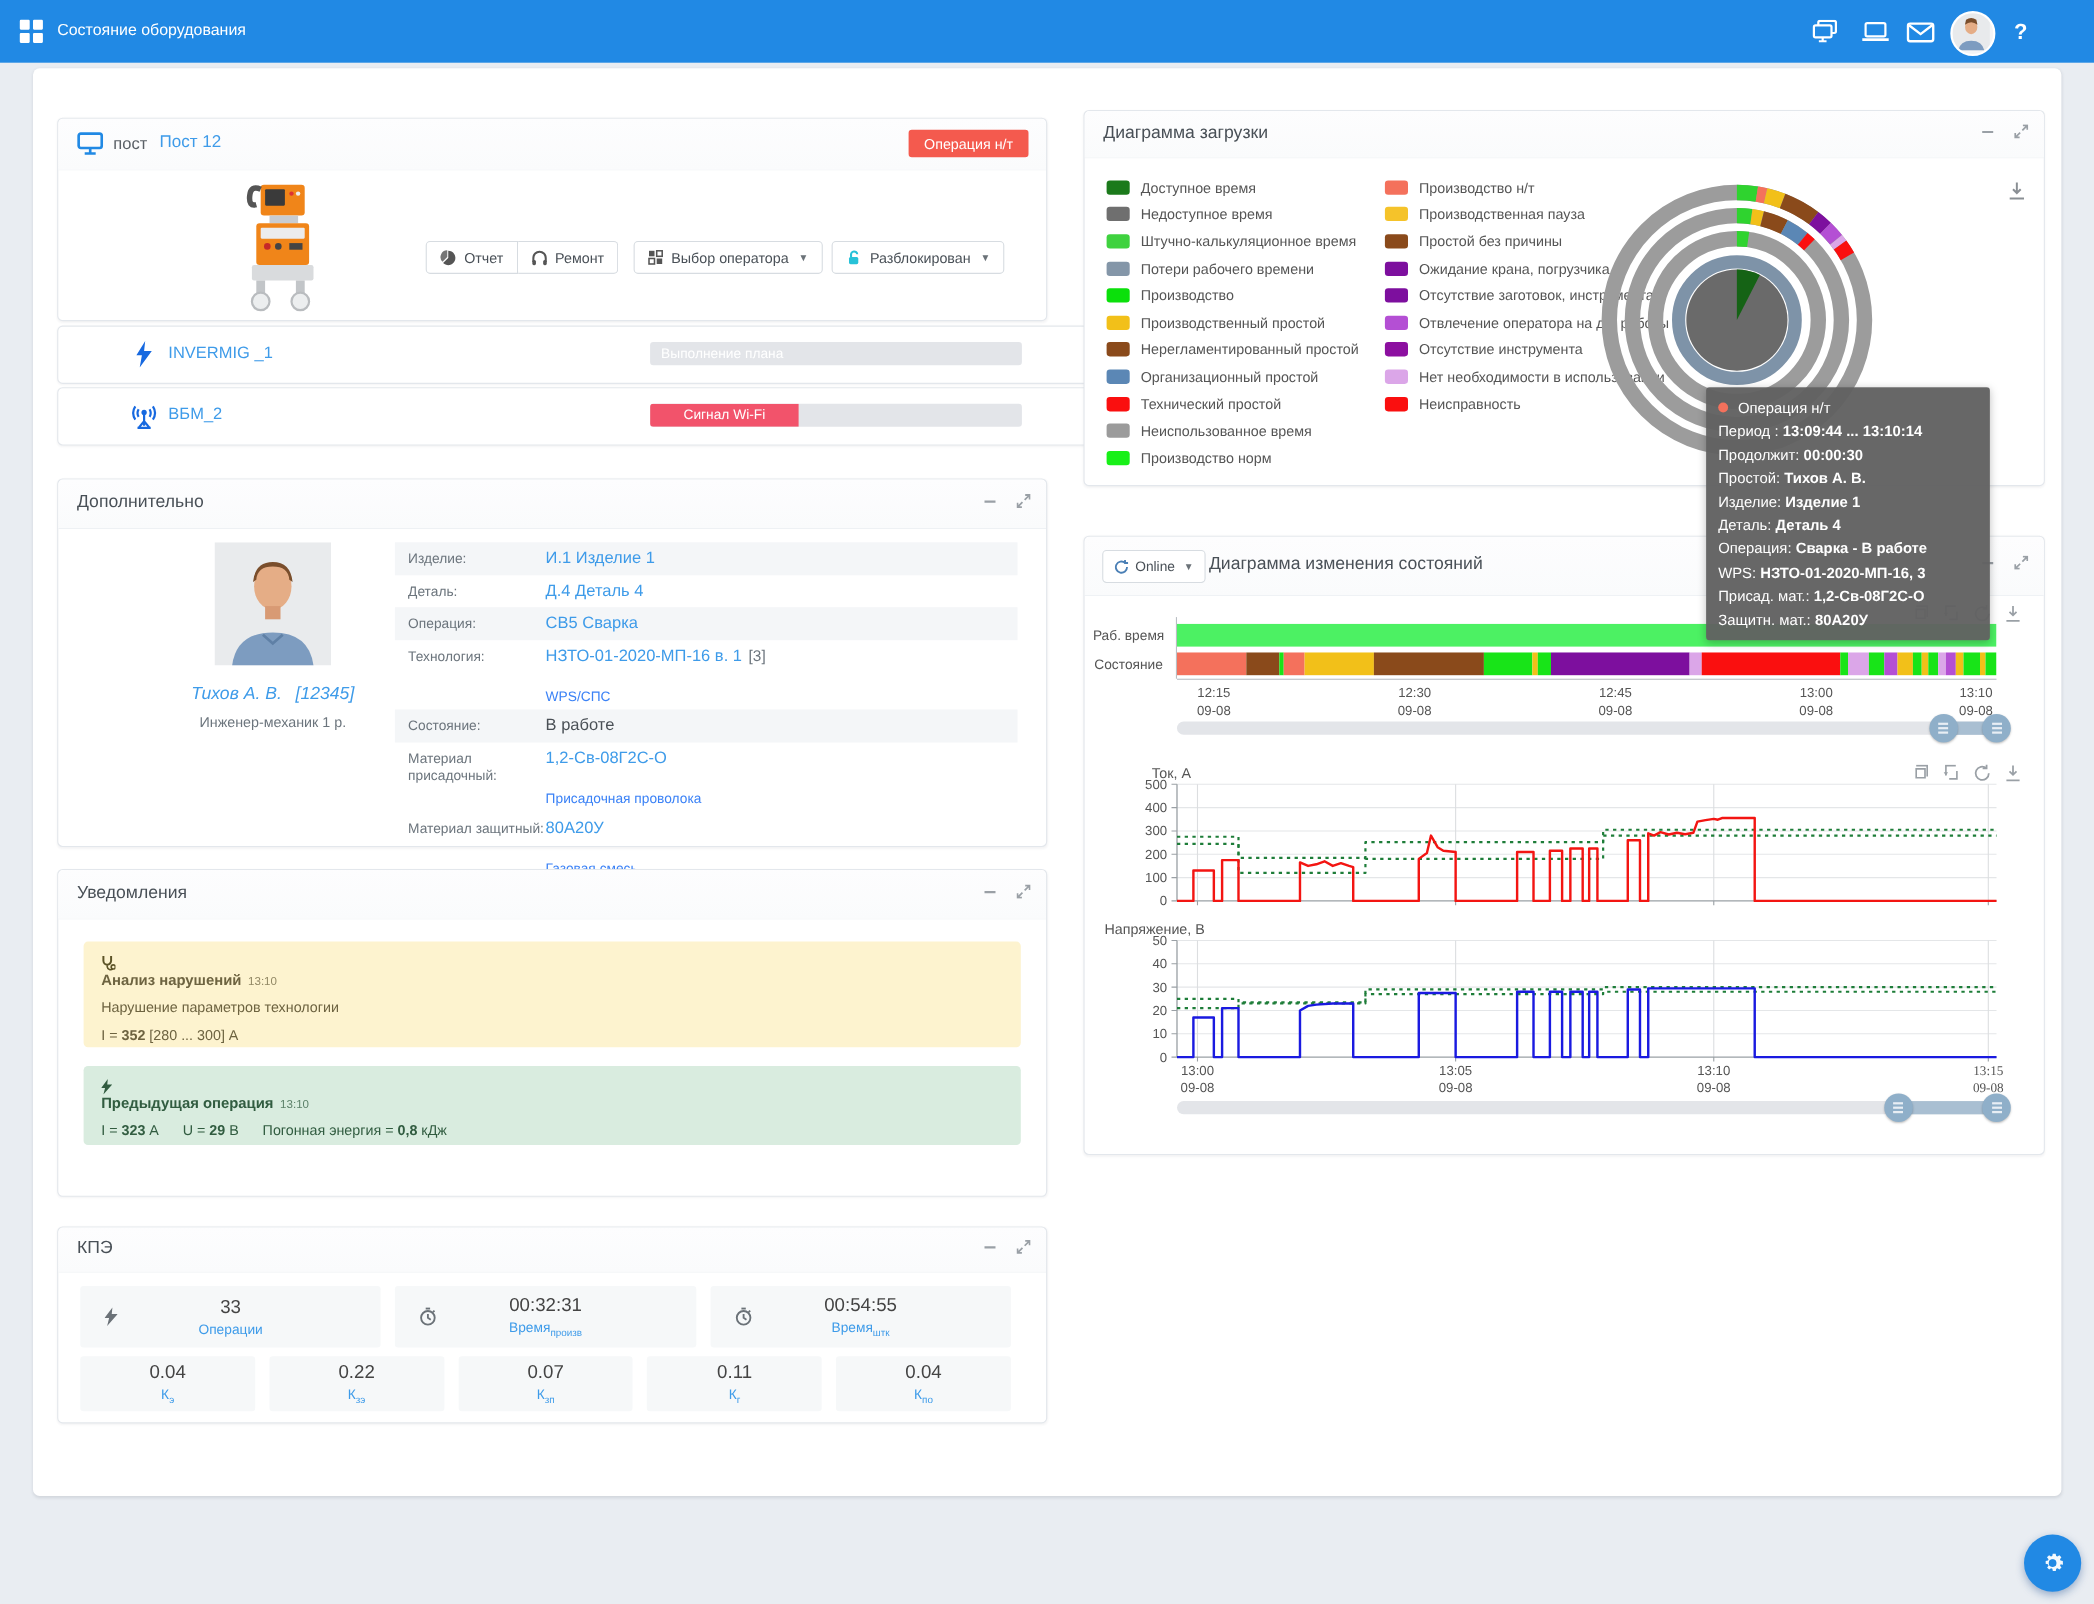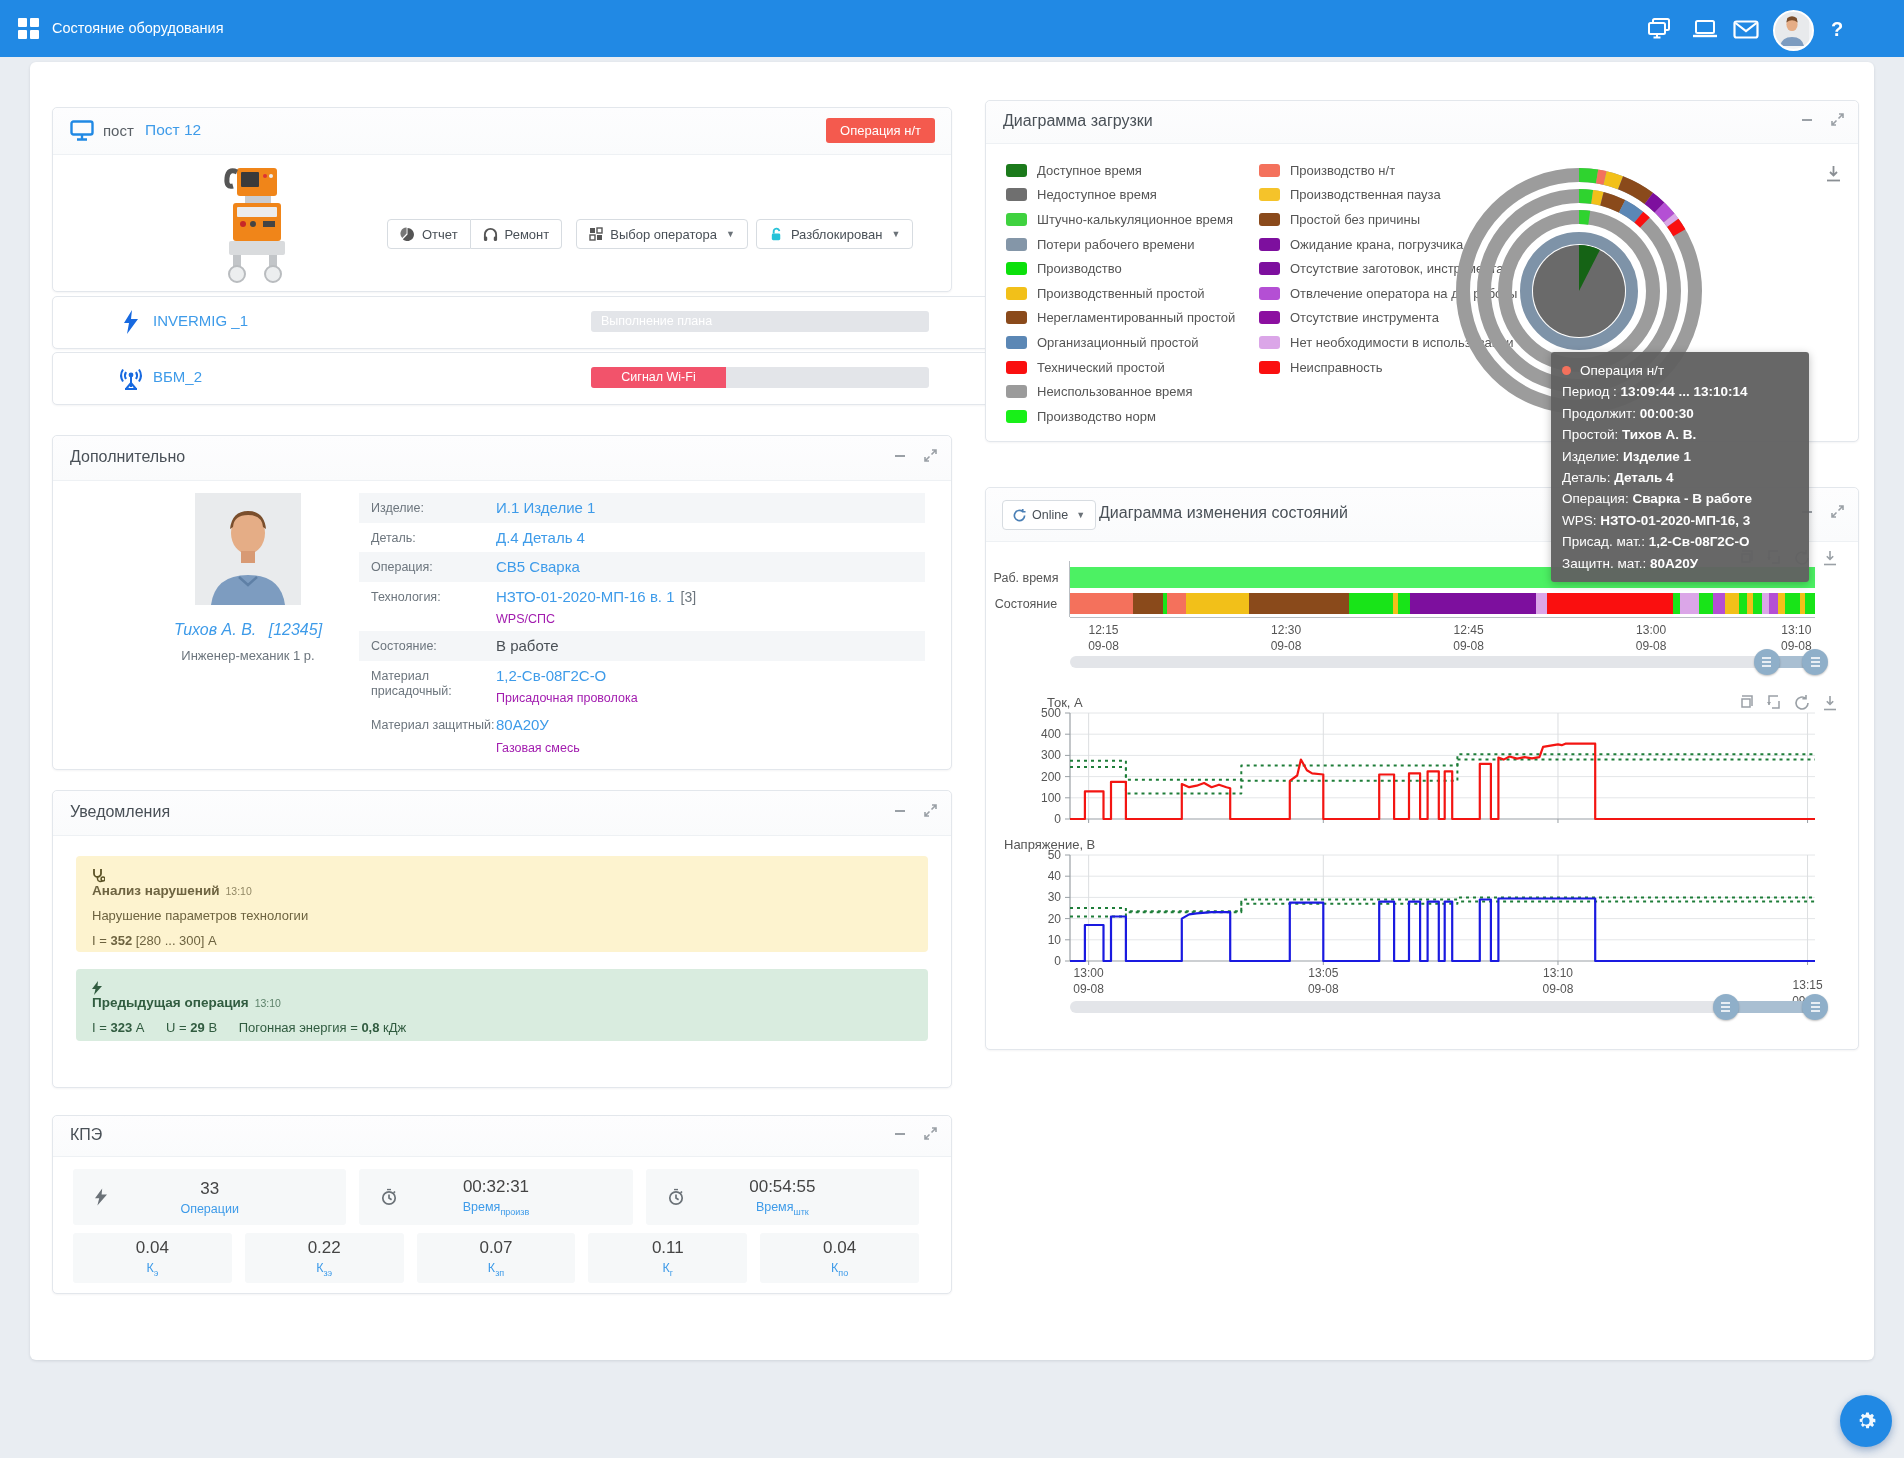--- a/index.html
+++ b/index.html
@@ -28,21 +28,21 @@
   .plan-bar{position:absolute;left:538px;top:14px;width:338px;height:21px;background:#e3e5e9;border-radius:3px;color:#fff;font-size:12.5px;line-height:21px;padding-left:10px;box-sizing:border-box;}
   .wifi-bar{position:absolute;left:538px;top:14px;width:338px;height:21px;background:#e3e5e9;border-radius:3px;overflow:hidden;}
   .wifi-fill{height:21px;width:135px;background:#f2536b;color:#fff;font-size:12.5px;line-height:21px;text-align:center;}
   
   .frow{display:flex;align-items:flex-start;padding:5px 10px 5px 12px;}
   .frow.striped{background:#f4f6f8;}
   .flabel{width:125px;flex:none;font-size:12.5px;color:#6c757d;padding-top:3px;line-height:1.25;}
   .fval{font-size:15px;color:#3e9be9;line-height:1.3;}
   .fval .extra{color:#6c757d;font-size:14px;margin-left:6px;}
   .fval.plain{color:#4a5056;}
-  .fsub{font-size:12.5px;color:#a21caf;margin-top:6px;}
+  .fsub{font-size:12.5px;color:#3b82f6;margin-top:20px;}
   
   .notif{position:absolute;left:23px;width:852px;border-radius:4px;padding:12px 16px;box-sizing:border-box;}
   .notif.warning{background:#fdf3cf;color:#6d6340;}
   .notif.success{background:#d9ecdf;color:#315c40;}
   .ntitle{font-size:13.5px;font-weight:bold;}
   .ntime{font-size:10.5px;opacity:.75;margin-left:6px;font-weight:normal;}
   .nline{font-size:13px;margin-top:10px;white-space:pre-wrap;}
   
   .kpi-row{position:absolute;left:20px;width:846px;display:flex;gap:13px;}
   .kpi-tile{flex:1;background:#f6f8f9;border-radius:3px;position:relative;display:flex;flex-direction:column;align-items:center;justify-content:center;}
@@ -754,21 +754,21 @@
           <div>09-08</div>
         </div>
         <div class="axis-lab" style="left: 302.3px; top: 478px;">
           <div>13:05</div>
           <div>09-08</div>
         </div>
         <div class="axis-lab" style="left: 536.975px; top: 478px;">
           <div>13:10</div>
           <div>09-08</div>
         </div>
-        <div class="axis-lab" style="left: 786.55px; top: 490px;">
+        <div class="axis-lab" style="left: 786.55px; top: 478px; font-family: Liberation Serif, serif;">
           <div>13:15</div>
           <div>09-08</div>
         </div>
       </div>
     <div class="slider" id="ch-slider" style="left:84px;top:513px;width:745px;">
         <div class="sl-range" style="left: 88%; width: 12%;"></div>
         <div class="sl-handle" style="left: 88%;">
           <i></i>
           <i></i>
           <i></i>

